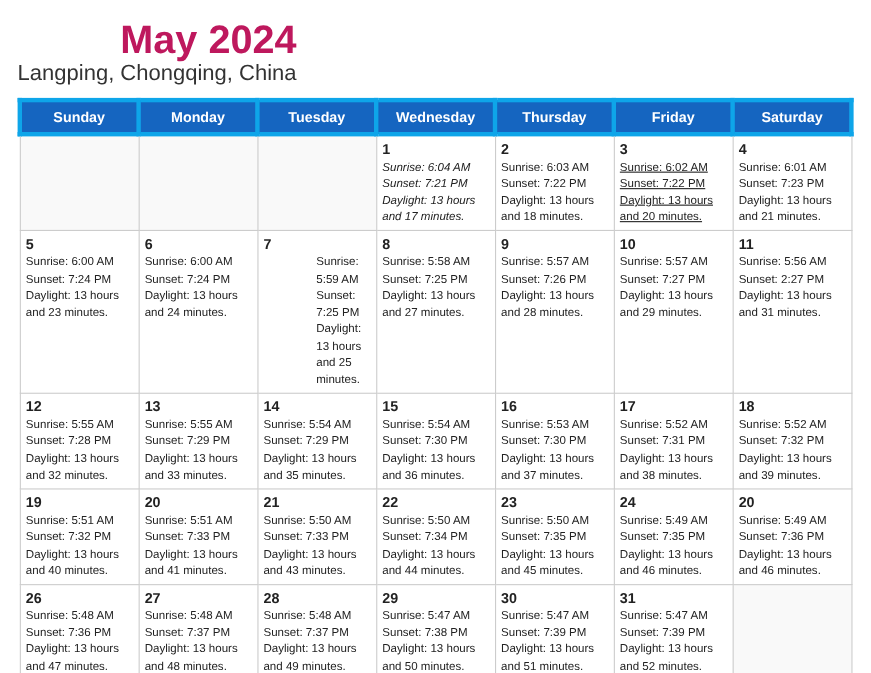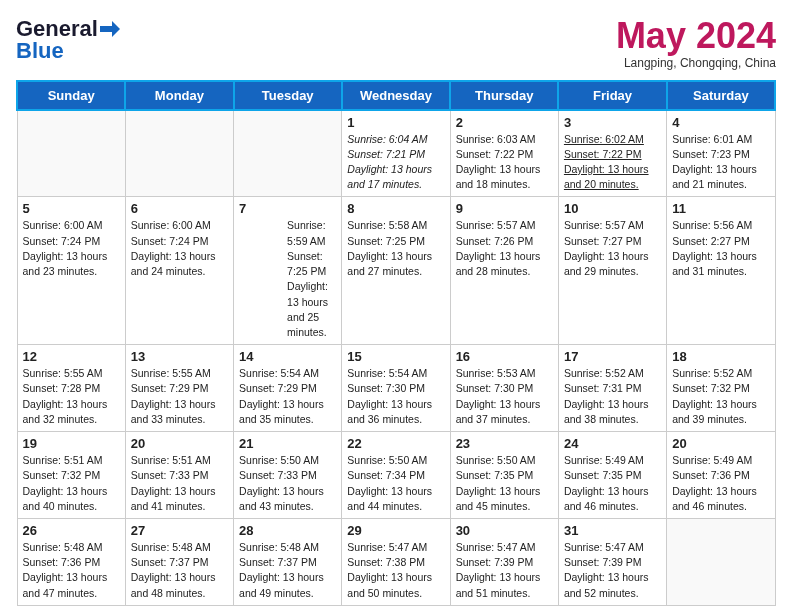--- a/index.html
+++ b/index.html
@@ -24,35 +24,35 @@
     .title-area {
       text-align: right;
     }
     .title-area .month-year {
       font-size: 36px;
       font-weight: bold;
       color: #be185d;
       line-height: 1.1;
     }
     .title-area .location {
-      font-size: 12px;
+      font-size: 20px;
       color: #333;
     }
     .calendar {
       width: 100%;
       border-collapse: collapse;
       font-size: 11px;
     }
     .calendar thead tr th {
       background-color: #1565c0;
       color: #fff;
       text-align: center;
       padding: 6px 4px;
       font-size: 13px;
-      border: 2px solid #0ea5e9;
+      border: 4px solid #0ea5e9;
     }
     .calendar tbody tr td {
       border: 1px solid #ccc;
       vertical-align: top;
       padding: 4px 5px;
       width: calc(100% / 7);
       min-height: 70px;
       font-size: 10.5px;
       color: #222;
       background: #fff;
@@ -69,29 +69,20 @@
     .cell-info {
       line-height: 1.45;
       color: #222;
       font-size: 10.5px;
     }
   </style>
 </head>
 <body>
 
 <div class="header-area">
-  <div class="logo">
-    <div style="display:flex;align-items:center;gap:2px;">
-      <span style="font-size:22px;font-weight:bold;color:#1a1a2e;">General</span>
-      <svg width="20" height="20" viewBox="0 0 20 20">
-        <polygon points="0,7 12,7 12,2 20,10 12,18 12,13 0,13" fill="#1565c0"></polygon>
-      </svg>
-    </div>
-    <span style="font-size:22px;font-weight:bold;color:#1565c0;margin-top:-4px;">Blue</span>
-  </div>
   <div class="title-area">
     <div class="month-year">May 2024</div>
     <div class="location">Langping, Chongqing, China</div>
   </div>
 </div>
 
 <table class="calendar">
   <thead>
     <tr>
     <th>Sunday</th>

